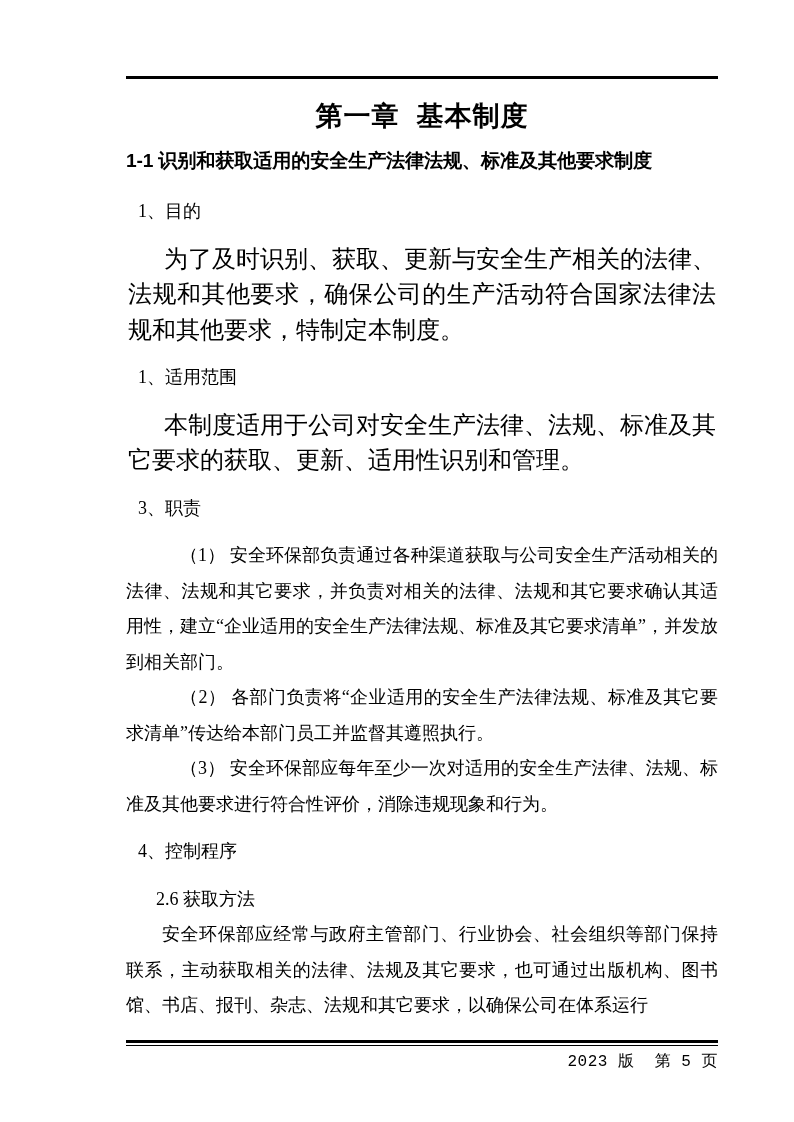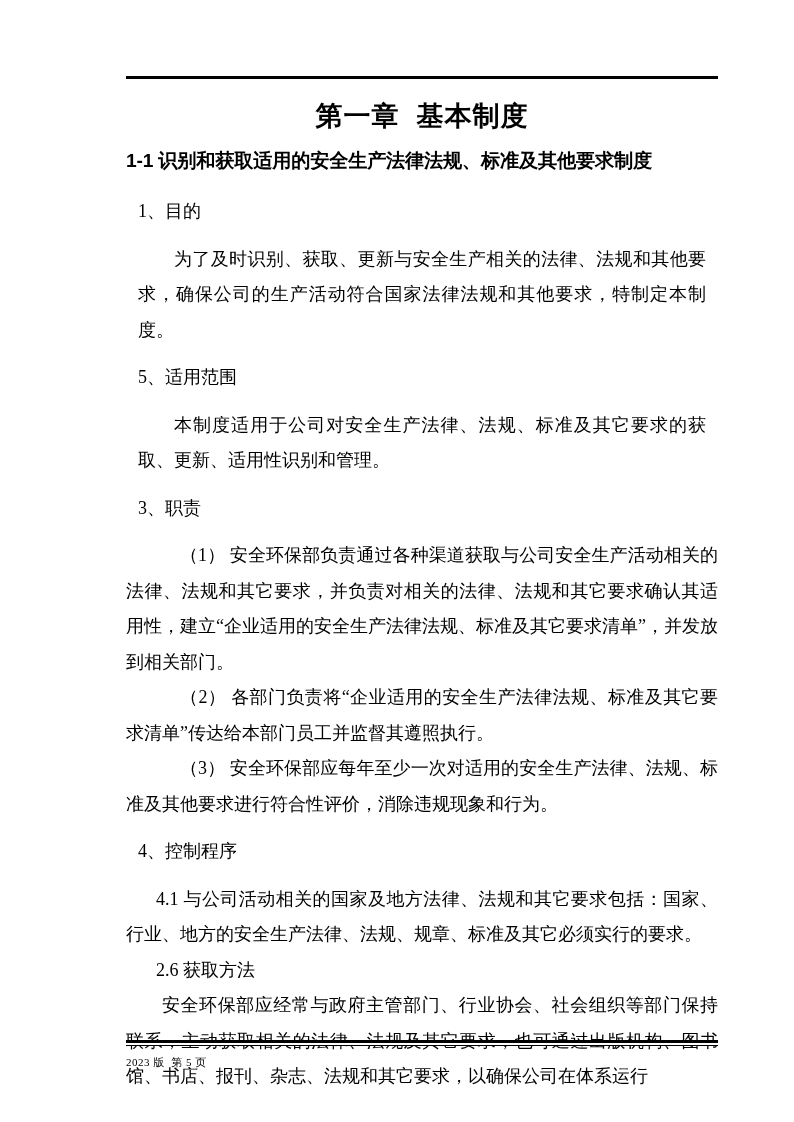--- a/index.html
+++ b/index.html
@@ -74,23 +74,23 @@
 
   .sec-heading {
     font-size: 18px;
     line-height: 35.5px;
     margin: 12px;
     text-align: justify;
     text-justify: inter-ideograph;
   }
 
   .para {
-    font-size: 18px;
-    line-height: 35.5px;
-    margin: 12px;
+    font-size: 24px;
+    line-height: 35.5px;
+    margin: 2px;
     text-indent: 36px;
     text-align: justify;
     text-justify: inter-ideograph;
   }
 
   .para-item {
     font-size: 18px;
     line-height: 35.5px;
     margin: 0;
     text-indent: 54px;
@@ -133,25 +133,26 @@
     height: 2px;
     background: #ffffff;
   }
   .footer-rule-thin {
     width: 592px;
     height: 1px;
     background: #000000;
   }
   .footer-text {
     margin-top: 7px;
-    text-align: left;
-    font-size: 11px;
+    text-align: right;
+    font-size: 16px;
     line-height: 18px;
     letter-spacing: 0.5px;
     white-space: pre;
+    font-family: Liberation Mono, monospace;
   }
 </style>
 </head>
 <body>
 
 <div class="page">
 
   <div class="header-zone">
     <div class="header-rule"></div>
   </div>
@@ -159,35 +160,34 @@
   <div class="content">
 
     <h1 class="doc-title">第一章  基本制度</h1>
 
     <h2 class="doc-subtitle">1-1 识别和获取适用的安全生产法律法规、标准及其他要求制度</h2>
 
     <p class="sec-heading">1、目的</p>
 
     <p class="para">为了及时识别、获取、更新与安全生产相关的法律、法规和其他要求，确保公司的生产活动符合国家法律法规和其他要求，特制定本制度。</p>
 
-    <p class="sec-heading">5、适用范围</p>
+    <p class="sec-heading">1、适用范围</p>
 
     <p class="para">本制度适用于公司对安全生产法律、法规、标准及其它要求的获取、更新、适用性识别和管理。</p>
 
     <p class="sec-heading">3、职责</p>
 
     <p class="para-item">（1）  安全环保部负责通过各种渠道获取与公司安全生产活动相关的法律、法规和其它要求，并负责对相关的法律、法规和其它要求确认其适用性，建立“企业适用的安全生产法律法规、标准及其它要求清单”，并发放到相关部门。</p>
 
     <p class="para-item">（2）  各部门负责将“企业适用的安全生产法律法规、标准及其它要求清单”传达给本部门员工并监督其遵照执行。</p>
 
     <p class="para-item">（3）  安全环保部应每年至少一次对适用的安全生产法律、法规、标准及其他要求进行符合性评价，消除违规现象和行为。</p>
 
     <p class="sec-heading">4、控制程序</p>
 
-    <p class="para-sub">4.1 与公司活动相关的国家及地方法律、法规和其它要求包括：国家、行业、地方的安全生产法律、法规、规章、标准及其它必须实行的要求。</p>
 
     <p class="para-sub">2.6 获取方法</p>
 
     <p class="para-last">安全环保部应经常与政府主管部门、行业协会、社会组织等部门保持联系，主动获取相关的法律、法规及其它要求，也可通过出版机构、图书馆、书店、报刊、杂志、法规和其它要求，以确保公司在体系运行</p>
 
   </div>
 
   <div class="footer-zone">
     <div class="footer-rule-thick"></div>
     <div class="footer-rule-gap"></div>

